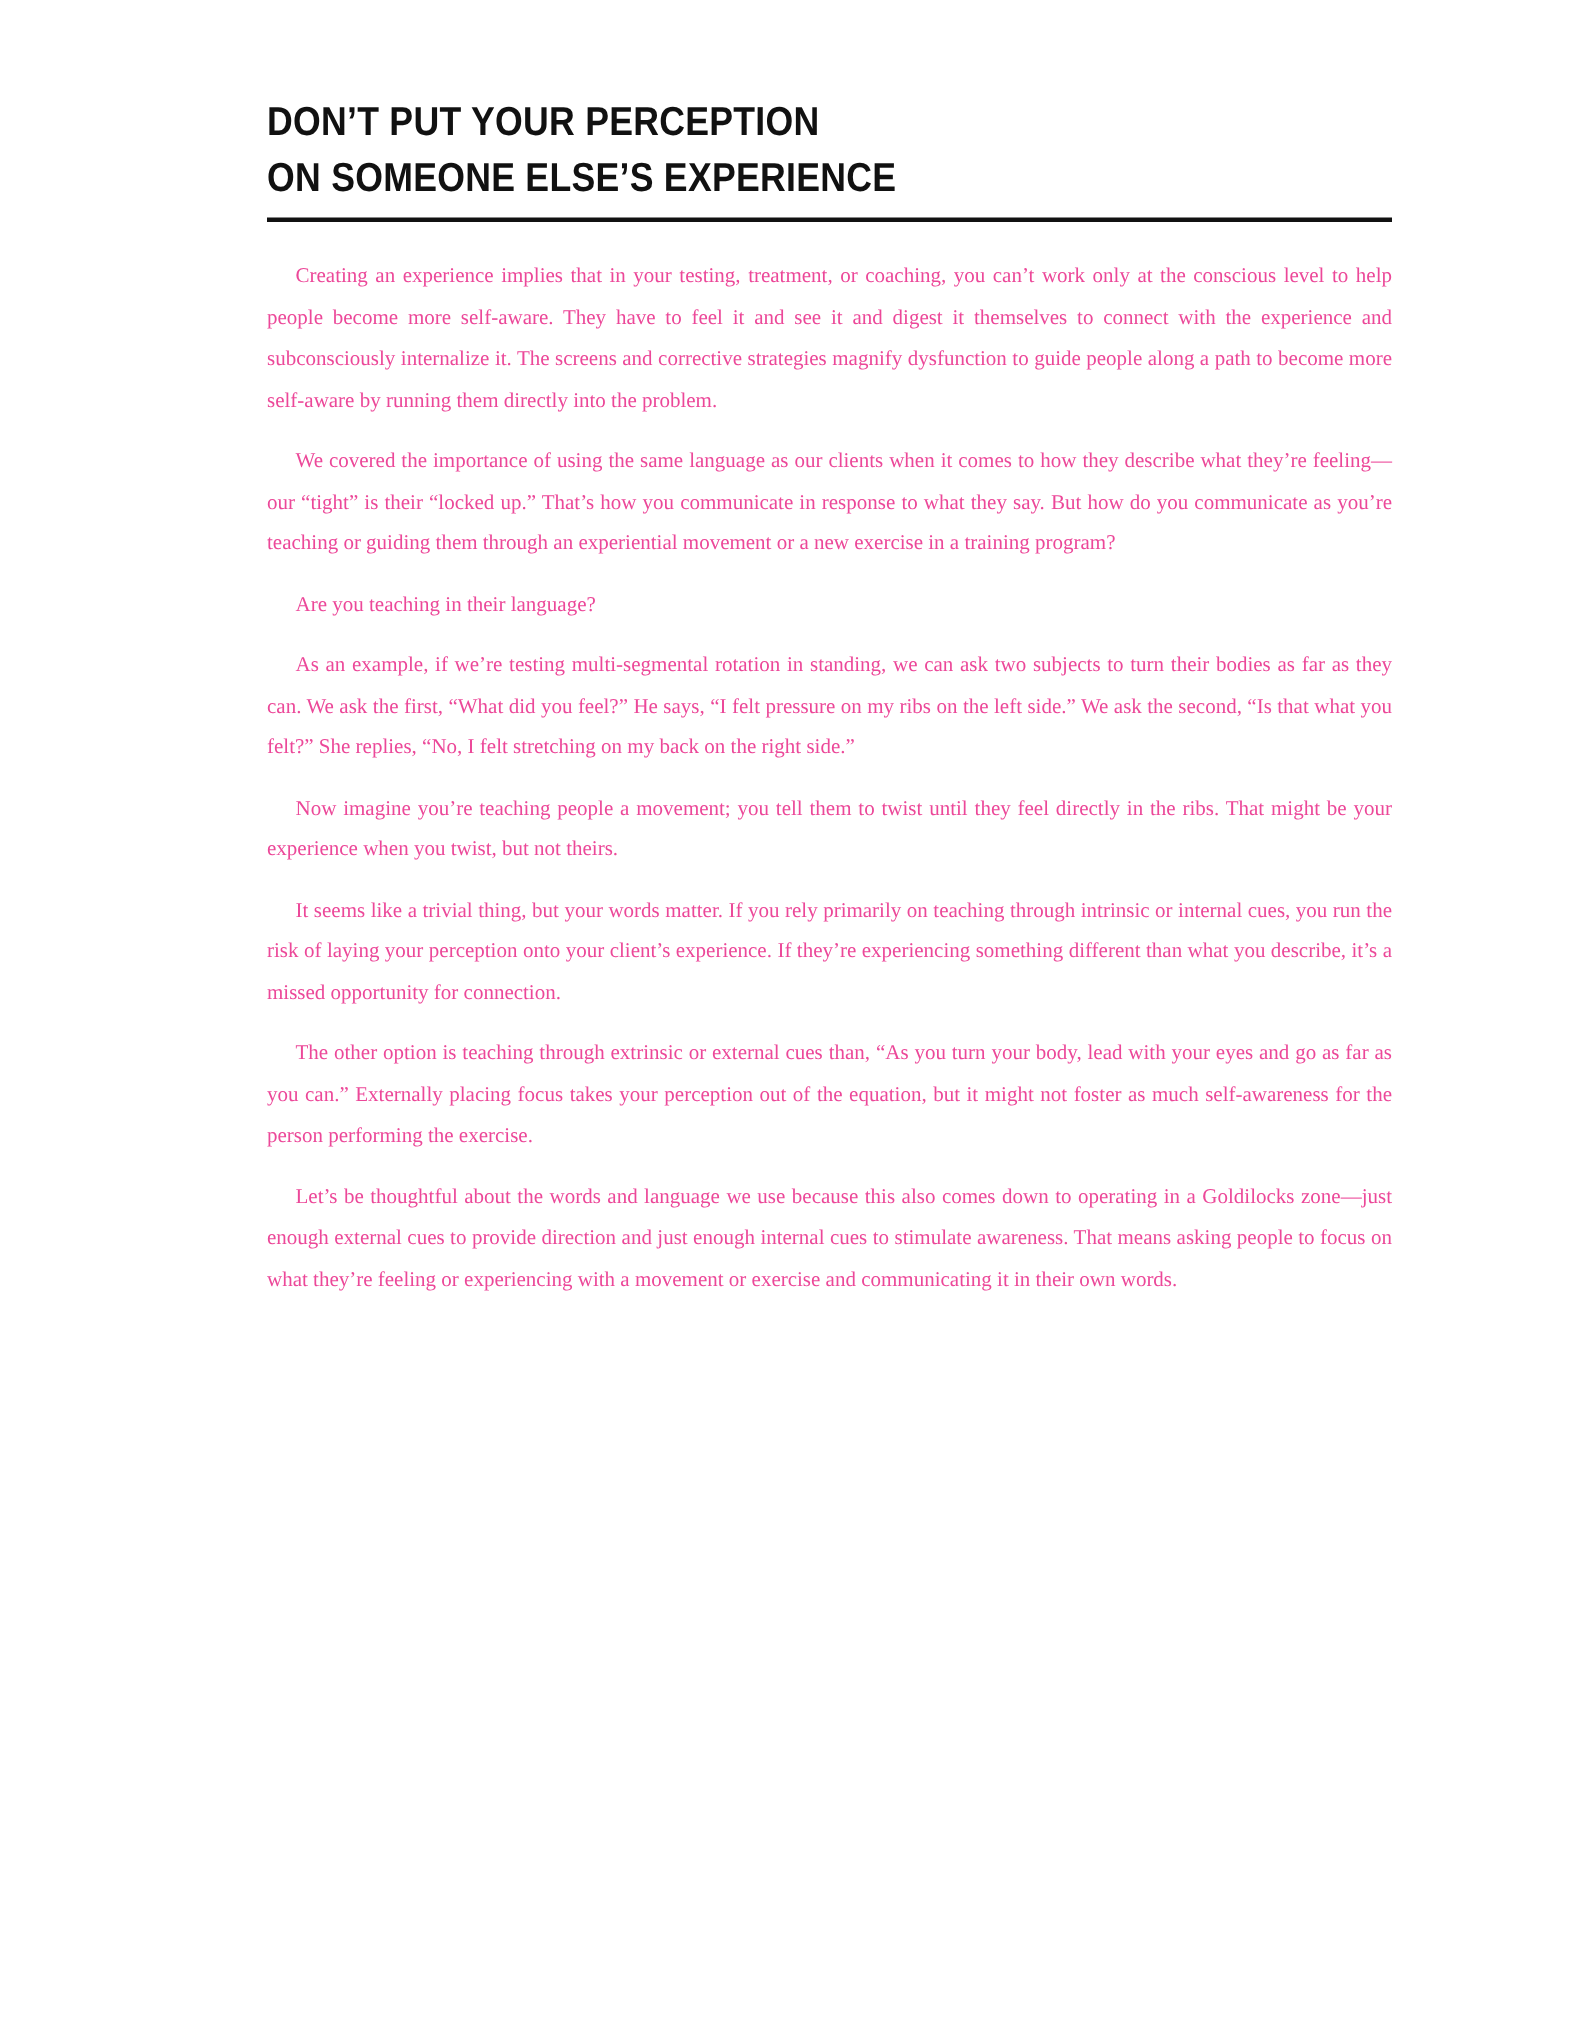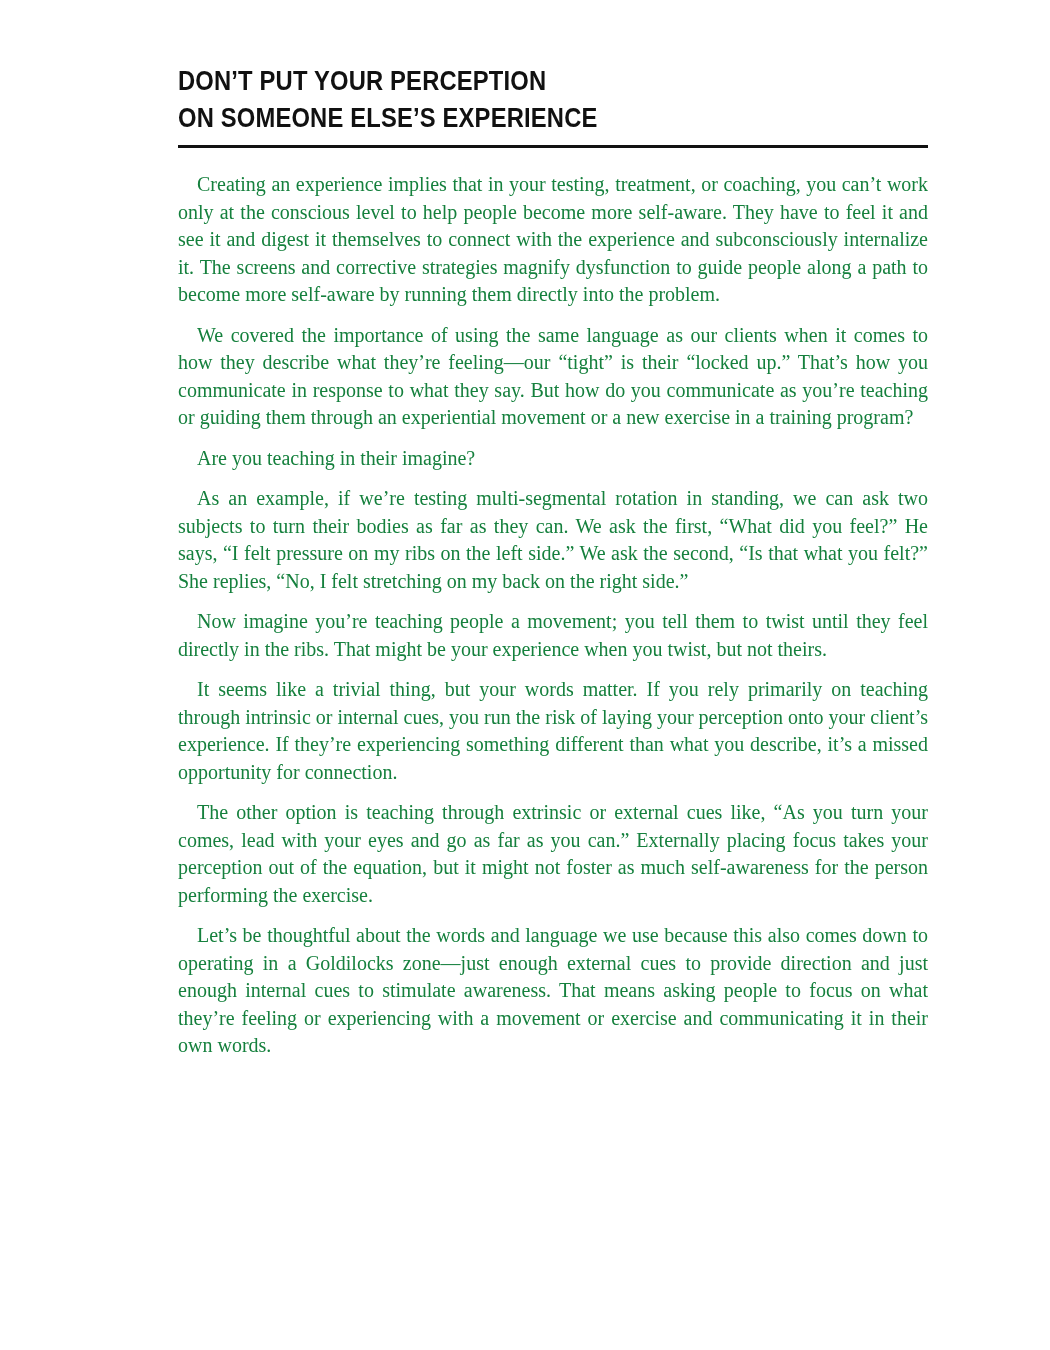--- a/index.html
+++ b/index.html
@@ -37,23 +37,23 @@
   }
   .heading-rule {
     height: 3px;
     background: #111111;
     margin-top: 8px;
     border: 0;
   }
   .body-text {
     margin-top: 23px;
     font-family: "Liberation Serif", serif;
-    font-size: 20px;
+    font-size: 14px;
     line-height: 27.5px;
-    color: #15803d;
+    color: #ec4899;
     text-align: justify;
   }
   .body-text p.para {
     margin: 0 0 13px 0;
     text-indent: 19px;
   }
   .page-number {
     position: absolute;
     left: 971px;
     top: 1287px;
@@ -72,22 +72,22 @@
     <header>
       <h1 class="chapter-heading">
         <span class="h-line">DON’T PUT YOUR PERCEPTION</span>
         <span class="h-line">ON SOMEONE ELSE’S EXPERIENCE</span>
       </h1>
       <div class="heading-rule"></div>
     </header>
     <main class="body-text">
         <p class="para">Creating an experience implies that in your testing, treatment, or coaching, you can’t work only at the conscious level to help people become more self-aware. They have to feel it and see it and digest it themselves to connect with the experience and subconsciously internalize it. The screens and corrective strategies magnify dysfunction to guide people along a path to become more self-aware by running them directly into the problem.</p>
         <p class="para">We covered the importance of using the same language as our clients when it comes to how they describe what they’re feeling—our “tight” is their “locked up.” That’s how you communicate in response to what they say. But how do you communicate as you’re teaching or guiding them through an experiential movement or a new exercise in a training program?</p>
-        <p class="para">Are you teaching in their imagine?</p>
+        <p class="para">Are you teaching in their language?</p>
         <p class="para">As an example, if we’re testing multi-segmental rotation in standing, we can ask two subjects to turn their bodies as far as they can. We ask the first, “What did you feel?” He says, “I felt pressure on my ribs on the left side.” We ask the second, “Is that what you felt?” She replies, “No, I felt stretching on my back on the right side.”</p>
         <p class="para">Now imagine you’re teaching people a movement; you tell them to twist until they feel directly in the ribs. That might be your experience when you twist, but not theirs.</p>
         <p class="para">It seems like a trivial thing, but your words matter. If you rely primarily on teaching through intrinsic or internal cues, you run the risk of laying your perception onto your client’s experience. If they’re experiencing something different than what you describe, it’s a missed opportunity for connection.</p>
-        <p class="para">The other option is teaching through extrinsic or external cues like, “As you turn your comes, lead with your eyes and go as far as you can.” Externally placing focus takes your perception out of the equation, but it might not foster as much self-awareness for the person performing the exercise.</p>
+        <p class="para">The other option is teaching through extrinsic or external cues than, “As you turn your body, lead with your eyes and go as far as you can.” Externally placing focus takes your perception out of the equation, but it might not foster as much self-awareness for the person performing the exercise.</p>
         <p class="para">Let’s be thoughtful about the words and language we use because this also comes down to operating in a Goldilocks zone—just enough external cues to provide direction and just enough internal cues to stimulate awareness. That means asking people to focus on what they’re feeling or experiencing with a movement or exercise and communicating it in their own words.</p>
       </main>
   </div>
   <div class="page-number">175</div>
 </div>
 
 </body></html>

